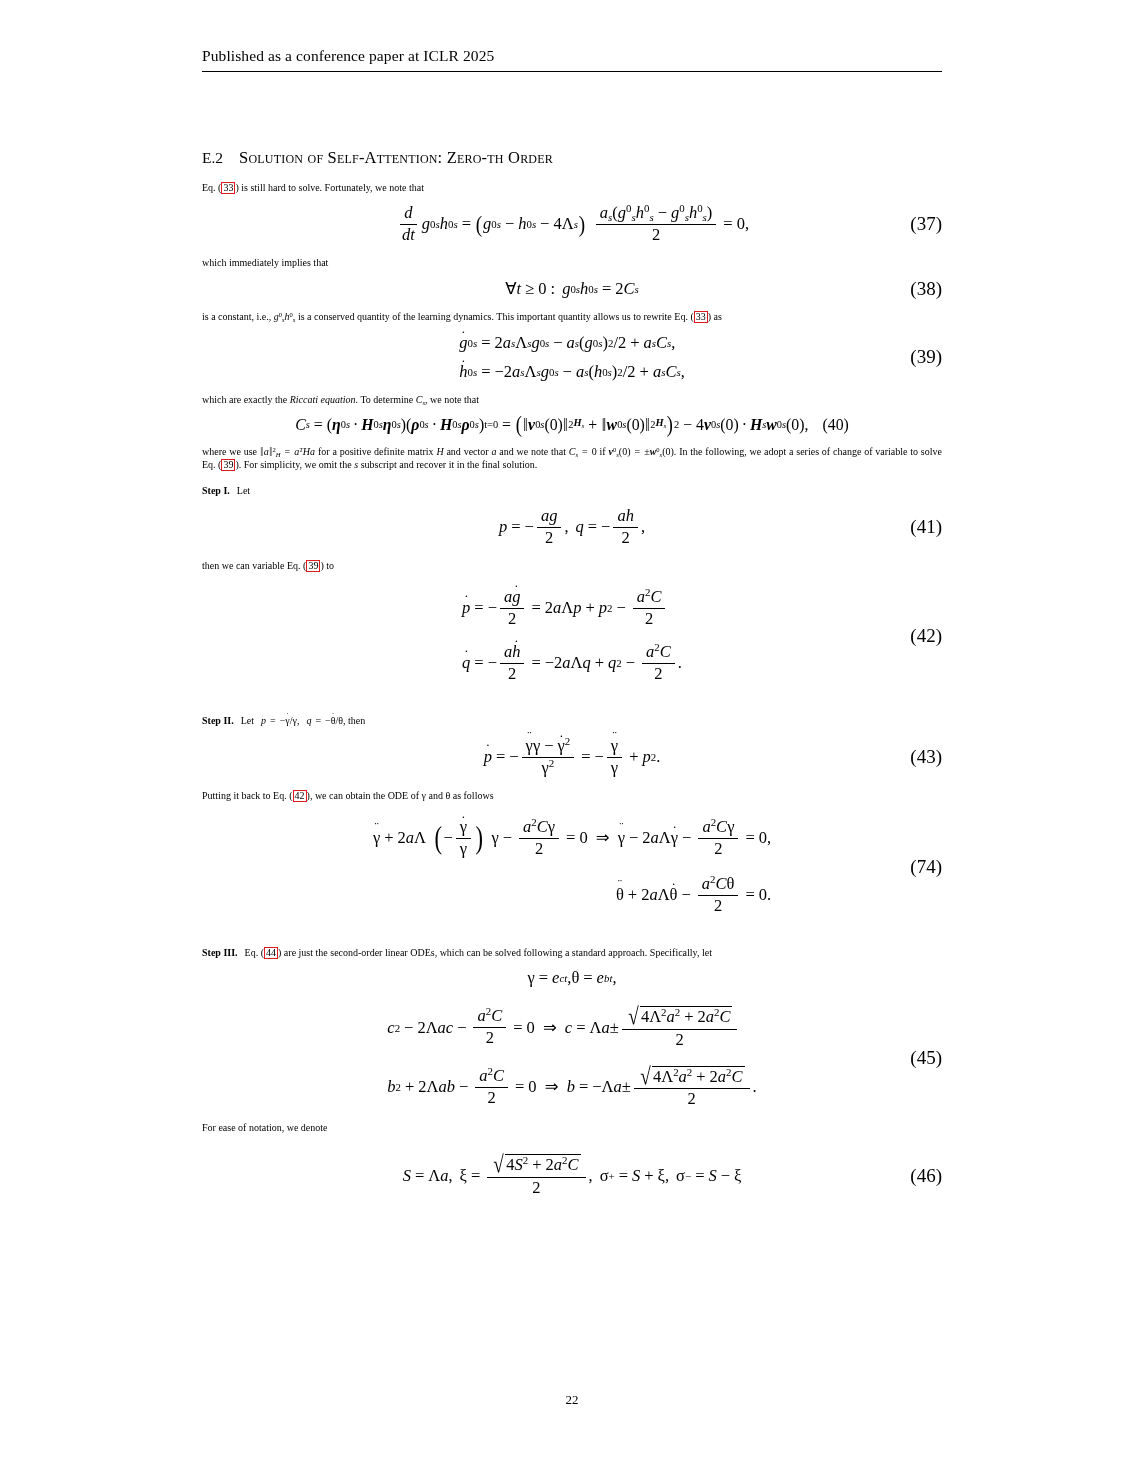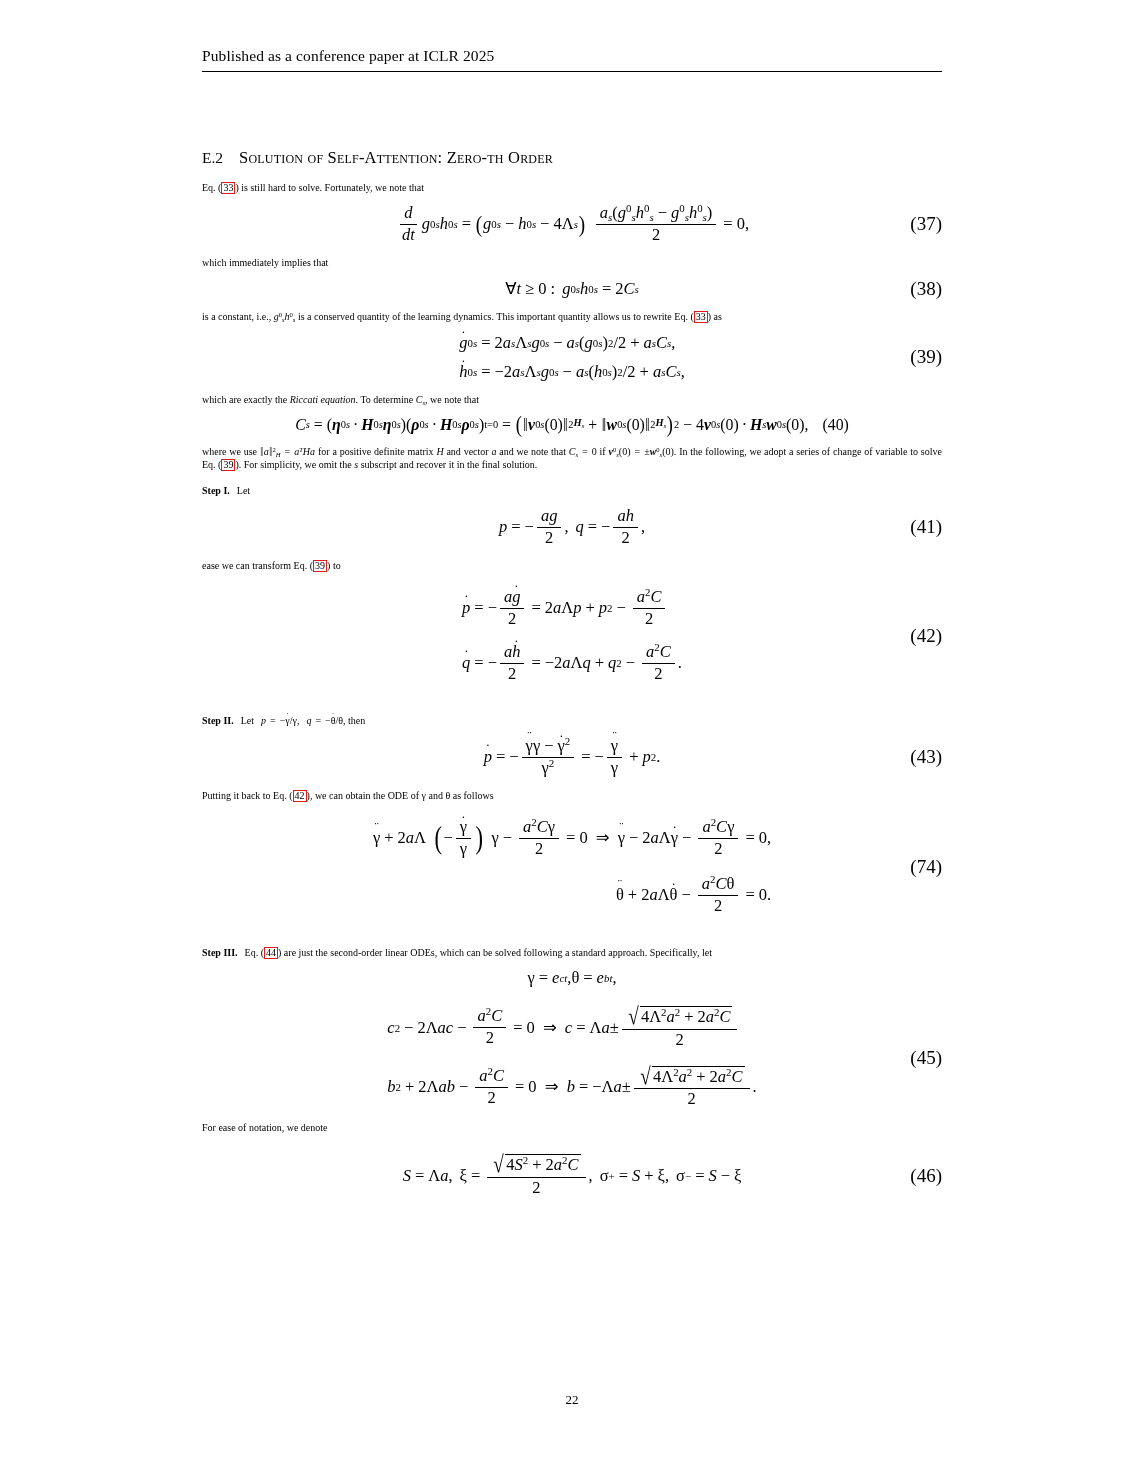--- a/index.html
+++ b/index.html
@@ -477,21 +477,21 @@
             <span class="frac dfrac">
               <span class="num"><span class="m">ah</span></span>
               <span class="den"><span class="mr">2</span></span>
             </span>
             <span class="mr">,</span>
         </span>
       </div>
       <span class="eqnum">(41)</span>
     </div>
 
-    <p class="body tight"><span>ease we can transform Eq. (</span><span class="eqref">39</span><span>) to</span></p>
+    <p class="body tight"><span>then we can variable Eq. (</span><span class="eqref">39</span><span>) to</span></p>
 
     <div class="eqblock" style="margin-top:16px;">
       <div class="eqbody">
         <div class="eqlines" style="gap:14px;">
           <span class="eqrow m">
             <span class="acc"><span class="ac">·</span><span class="m">p</span></span>
               <span class="op">=</span>
               <span class="mr">−</span>
               <span class="frac dfrac">
                 <span class="num"><span class="m">a</span><span class="acc"><span class="ac">·</span><span class="m">g</span></span></span>

